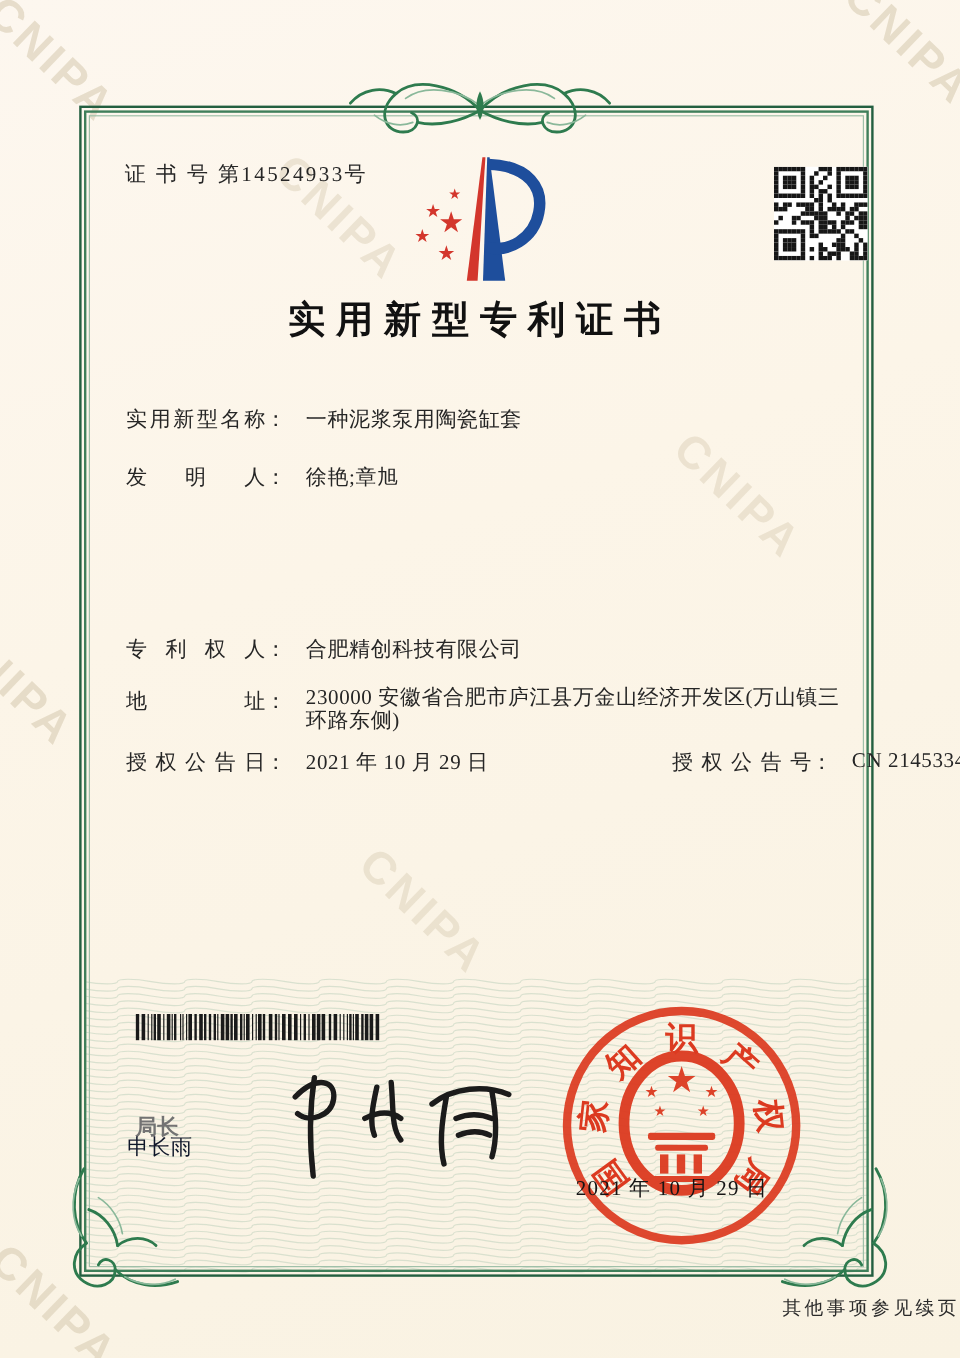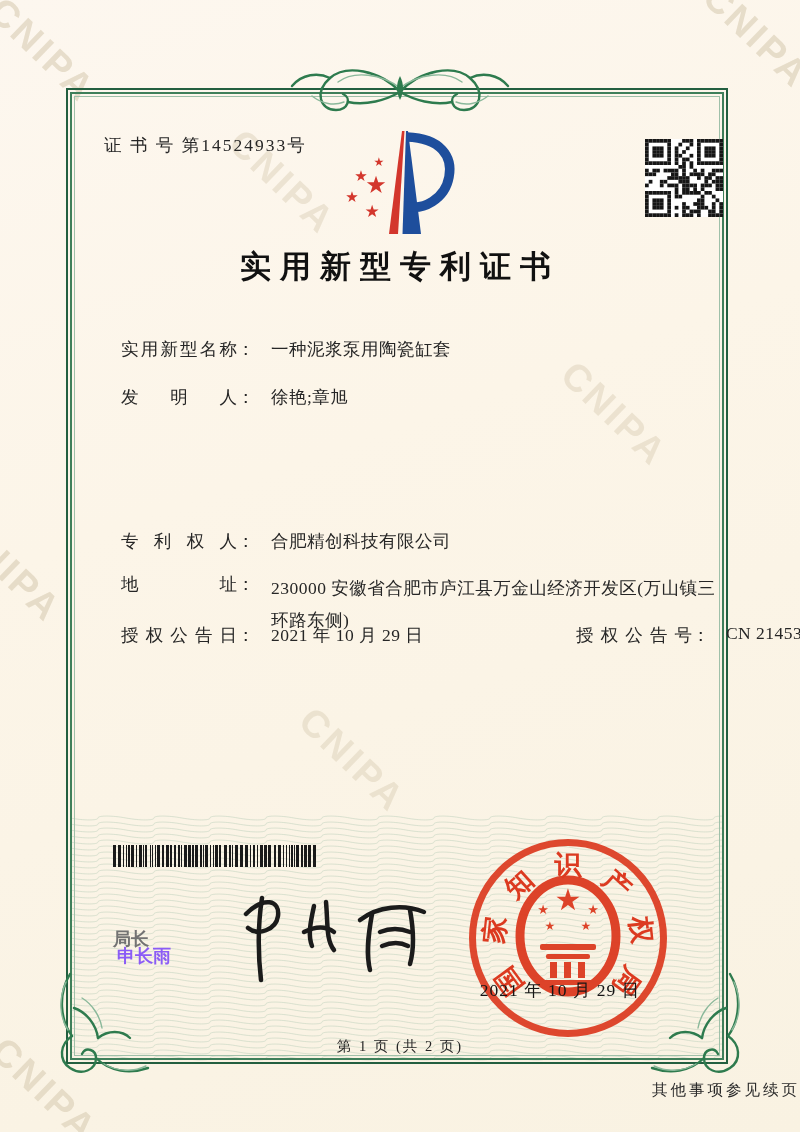--- a/index.html
+++ b/index.html
@@ -35,40 +35,39 @@
   .logo{position:absolute;left:343px;top:128px;}
   .qr{position:absolute;left:645px;top:139px;width:78px;height:78px;background:#fff;padding:0;}
   .title{
     position:absolute;left:0;top:246px;width:800px;text-align:center;
     font-size:31px;font-weight:bold;letter-spacing:9px;color:#111;
   }
   .frow{position:absolute;left:105px;font-size:17.5px;white-space:nowrap;}
   .flabel{
     display:inline-block;width:116px;text-align:justify;text-align-last:justify;
     vertical-align:top;
-    margin-left:16px;
   }
   .fcolon{display:inline-block;vertical-align:top;}
   .fvalue{display:inline-block;margin-left:12px;vertical-align:top;letter-spacing:.5px;}
-  .fvalue.wrap{white-space:normal;width:452px;line-height:32px;}
+  .fvalue.wrap{white-space:normal;width:452px;line-height:19px;}
   .grant-no{position:absolute;left:455px;top:0;}
   .body-text{
     position:absolute;left:100px;top:657px;width:602px;z-index:4;
     font-size:16.5px;line-height:27.5px;text-align:justify;color:#1f1f1f;
     font-family:"Liberation Serif","DejaVu Serif",serif;
   }
   .body-text p{margin:0;text-indent:2em;}
   #barcode{position:absolute;left:113px;top:845px;z-index:4;}
   .officer-title{
     position:absolute;left:113px;top:906px;font-size:18px;font-weight:bold;z-index:4;
     font-family:"Liberation Sans","DejaVu Sans",sans-serif;color:#737373;margin-top:21px;
   }
   .officer-name{
-    position:absolute;left:117px;top:944px;font-size:18px;font-weight:bold;z-index:4;
-    font-family:"Liberation Sans","DejaVu Sans",sans-serif;color:#8b5cf6;
+    position:absolute;left:106px;top:944px;font-size:18px;font-weight:normal;z-index:4;
+    font-family:"Liberation Sans","DejaVu Sans",sans-serif;color:#0f172a;
   }
   .signature{position:absolute;left:228px;top:884px;z-index:4;}
   
   .seal{position:absolute;left:462px;top:832px;width:212px;height:212px;z-index:5;}
   .seal-ring{
     position:absolute;inset:7px;border:7px solid #dc3a20;border-radius:50%;opacity:.93;
   }
   .seal-char{
     position:absolute;font-size:27px;font-weight:bold;color:#dc3a20;
     transform-origin:center;white-space:nowrap;
@@ -547,21 +546,20 @@
       <path d="M76,48 C88,42 98,42 106,48"></path>
       <path d="M98,18 C100,40 98,56 106,66"></path>
       <path d="M132,36 C150,22 176,20 196,28"></path>
       <path d="M144,30 C140,52 138,70 142,86"></path>
       <path d="M182,26 C186,48 186,66 182,80"></path>
       <path d="M152,48 C162,44 172,44 182,48"></path>
       <path d="M154,62 C164,58 172,58 180,62"></path>
     </g>
   </svg>
 
-  <div class="pagination">第 1 页 (共 2 页)</div>
   <div class="note">其他事项参见续页</div>
 </div>
 
 <div class="seal">
   <div class="seal-ring"></div>
   <div id="seal-ring-text">
       <span class="seal-char" style="left: 46.9418px; top: 148.908px; transform: translate(-50%, -50%) rotate(-126deg);">国</span>
       <span class="seal-char" style="left: 33.3999px; top: 98.3694px; transform: translate(-50%, -50%) rotate(-84deg);">家</span>
       <span class="seal-char" style="left: 57.1535px; top: 51.7504px; transform: translate(-50%, -50%) rotate(-42deg);">知</span>
       <span class="seal-char" style="left: 106px; top: 33px; transform: translate(-50%, -50%) rotate(0deg);">识</span>

